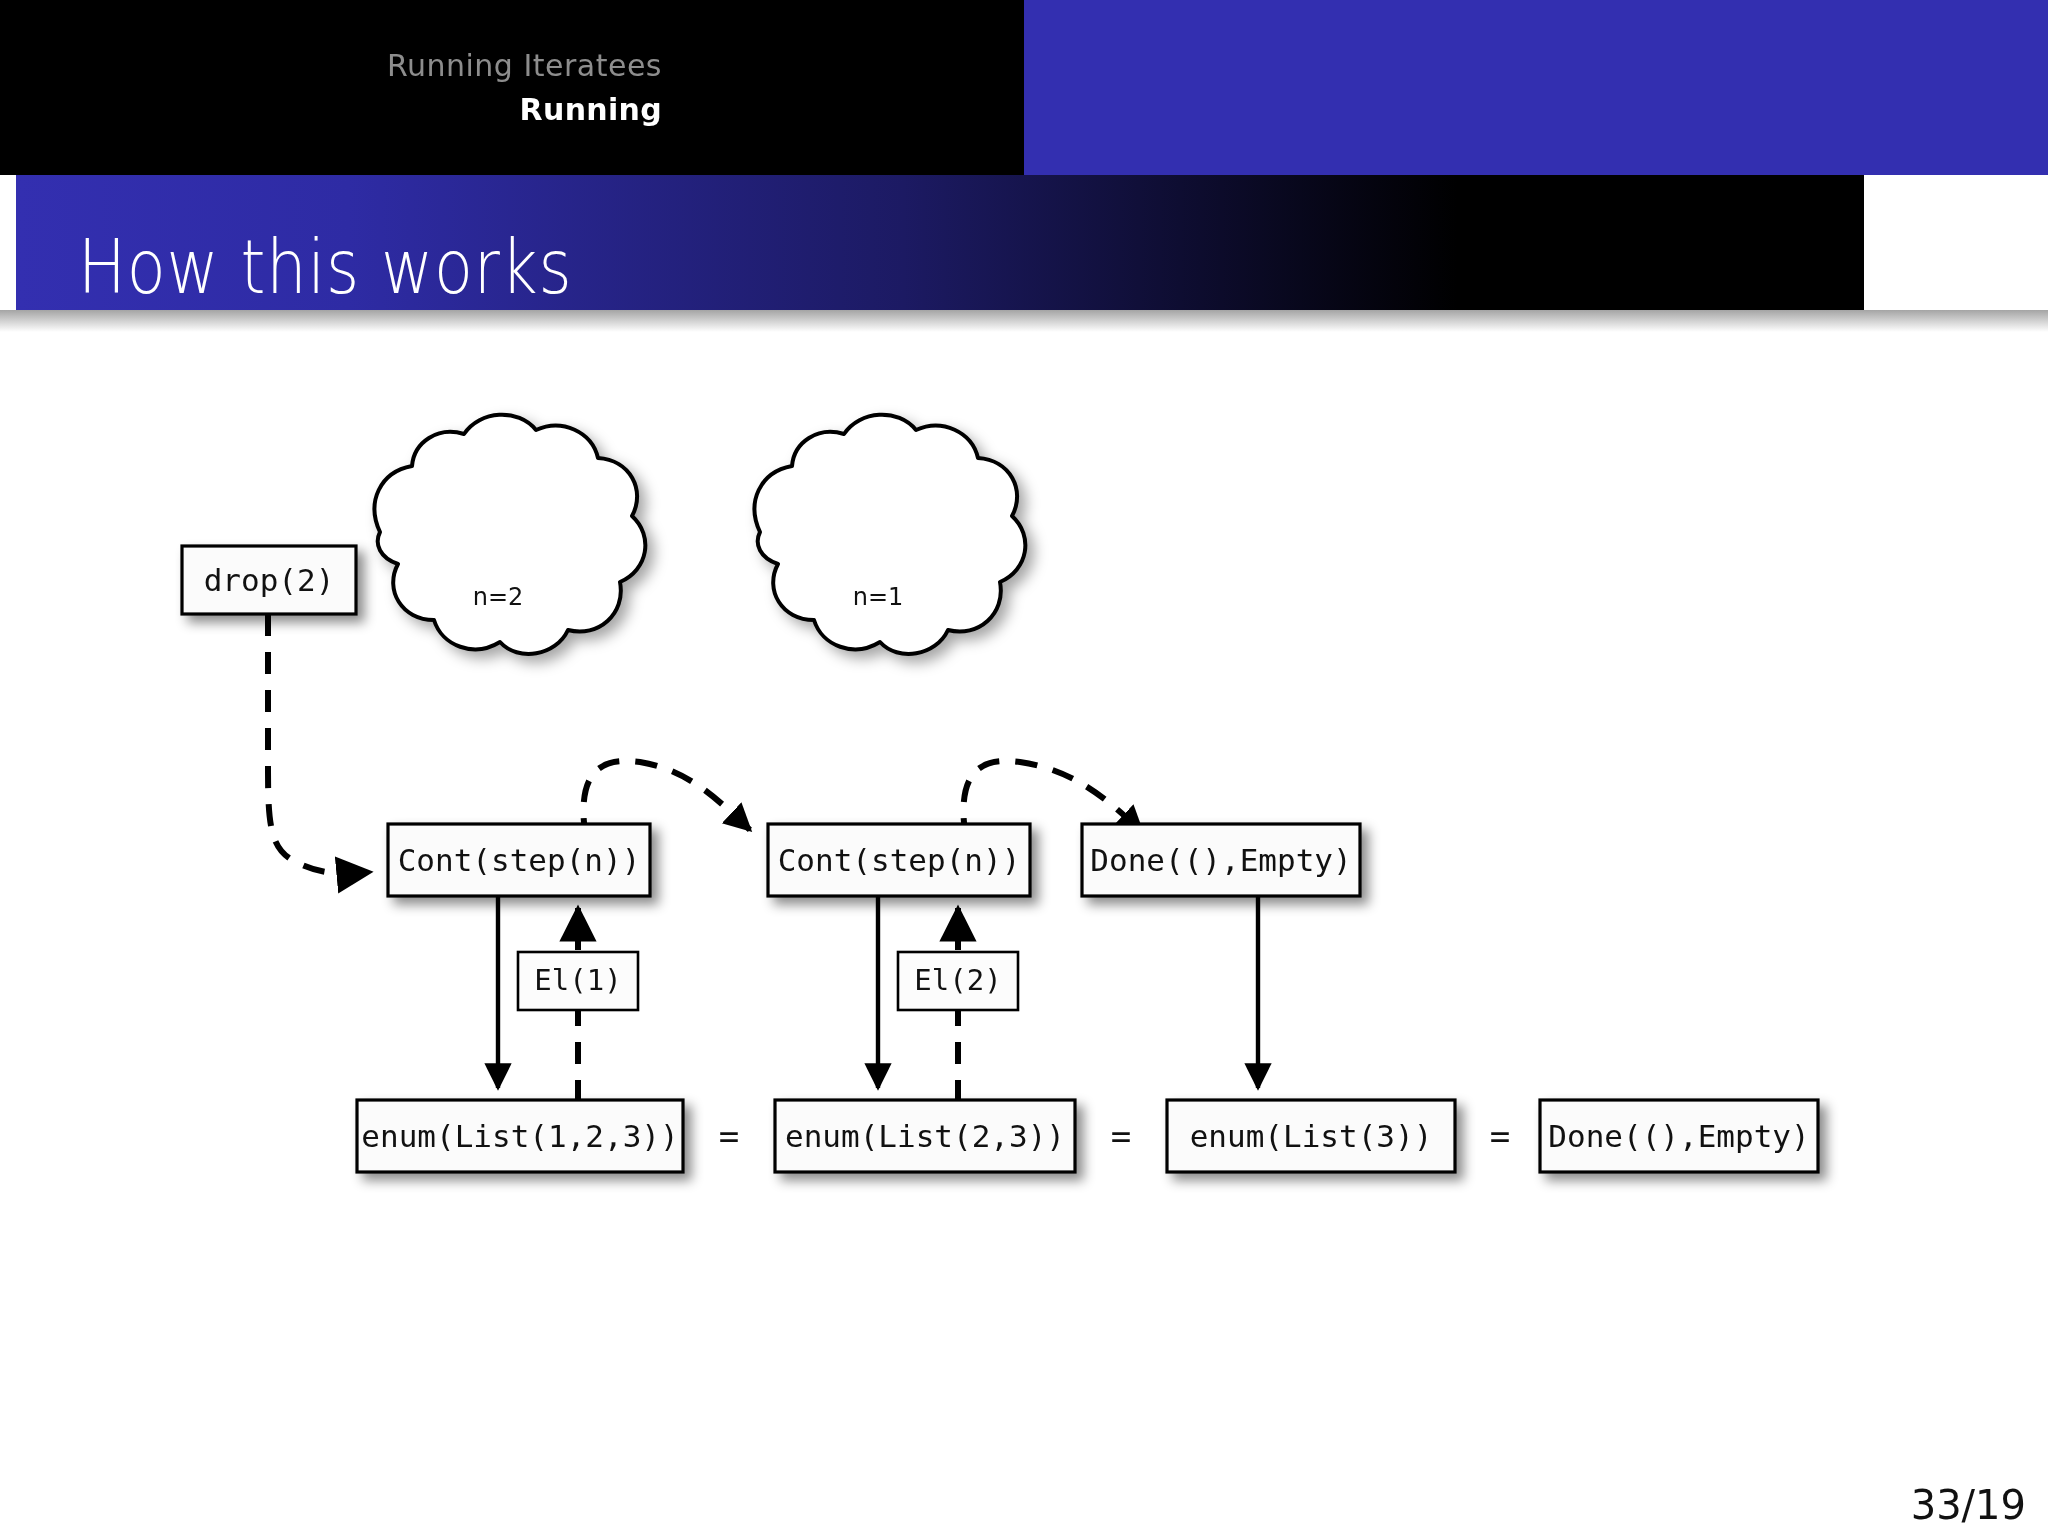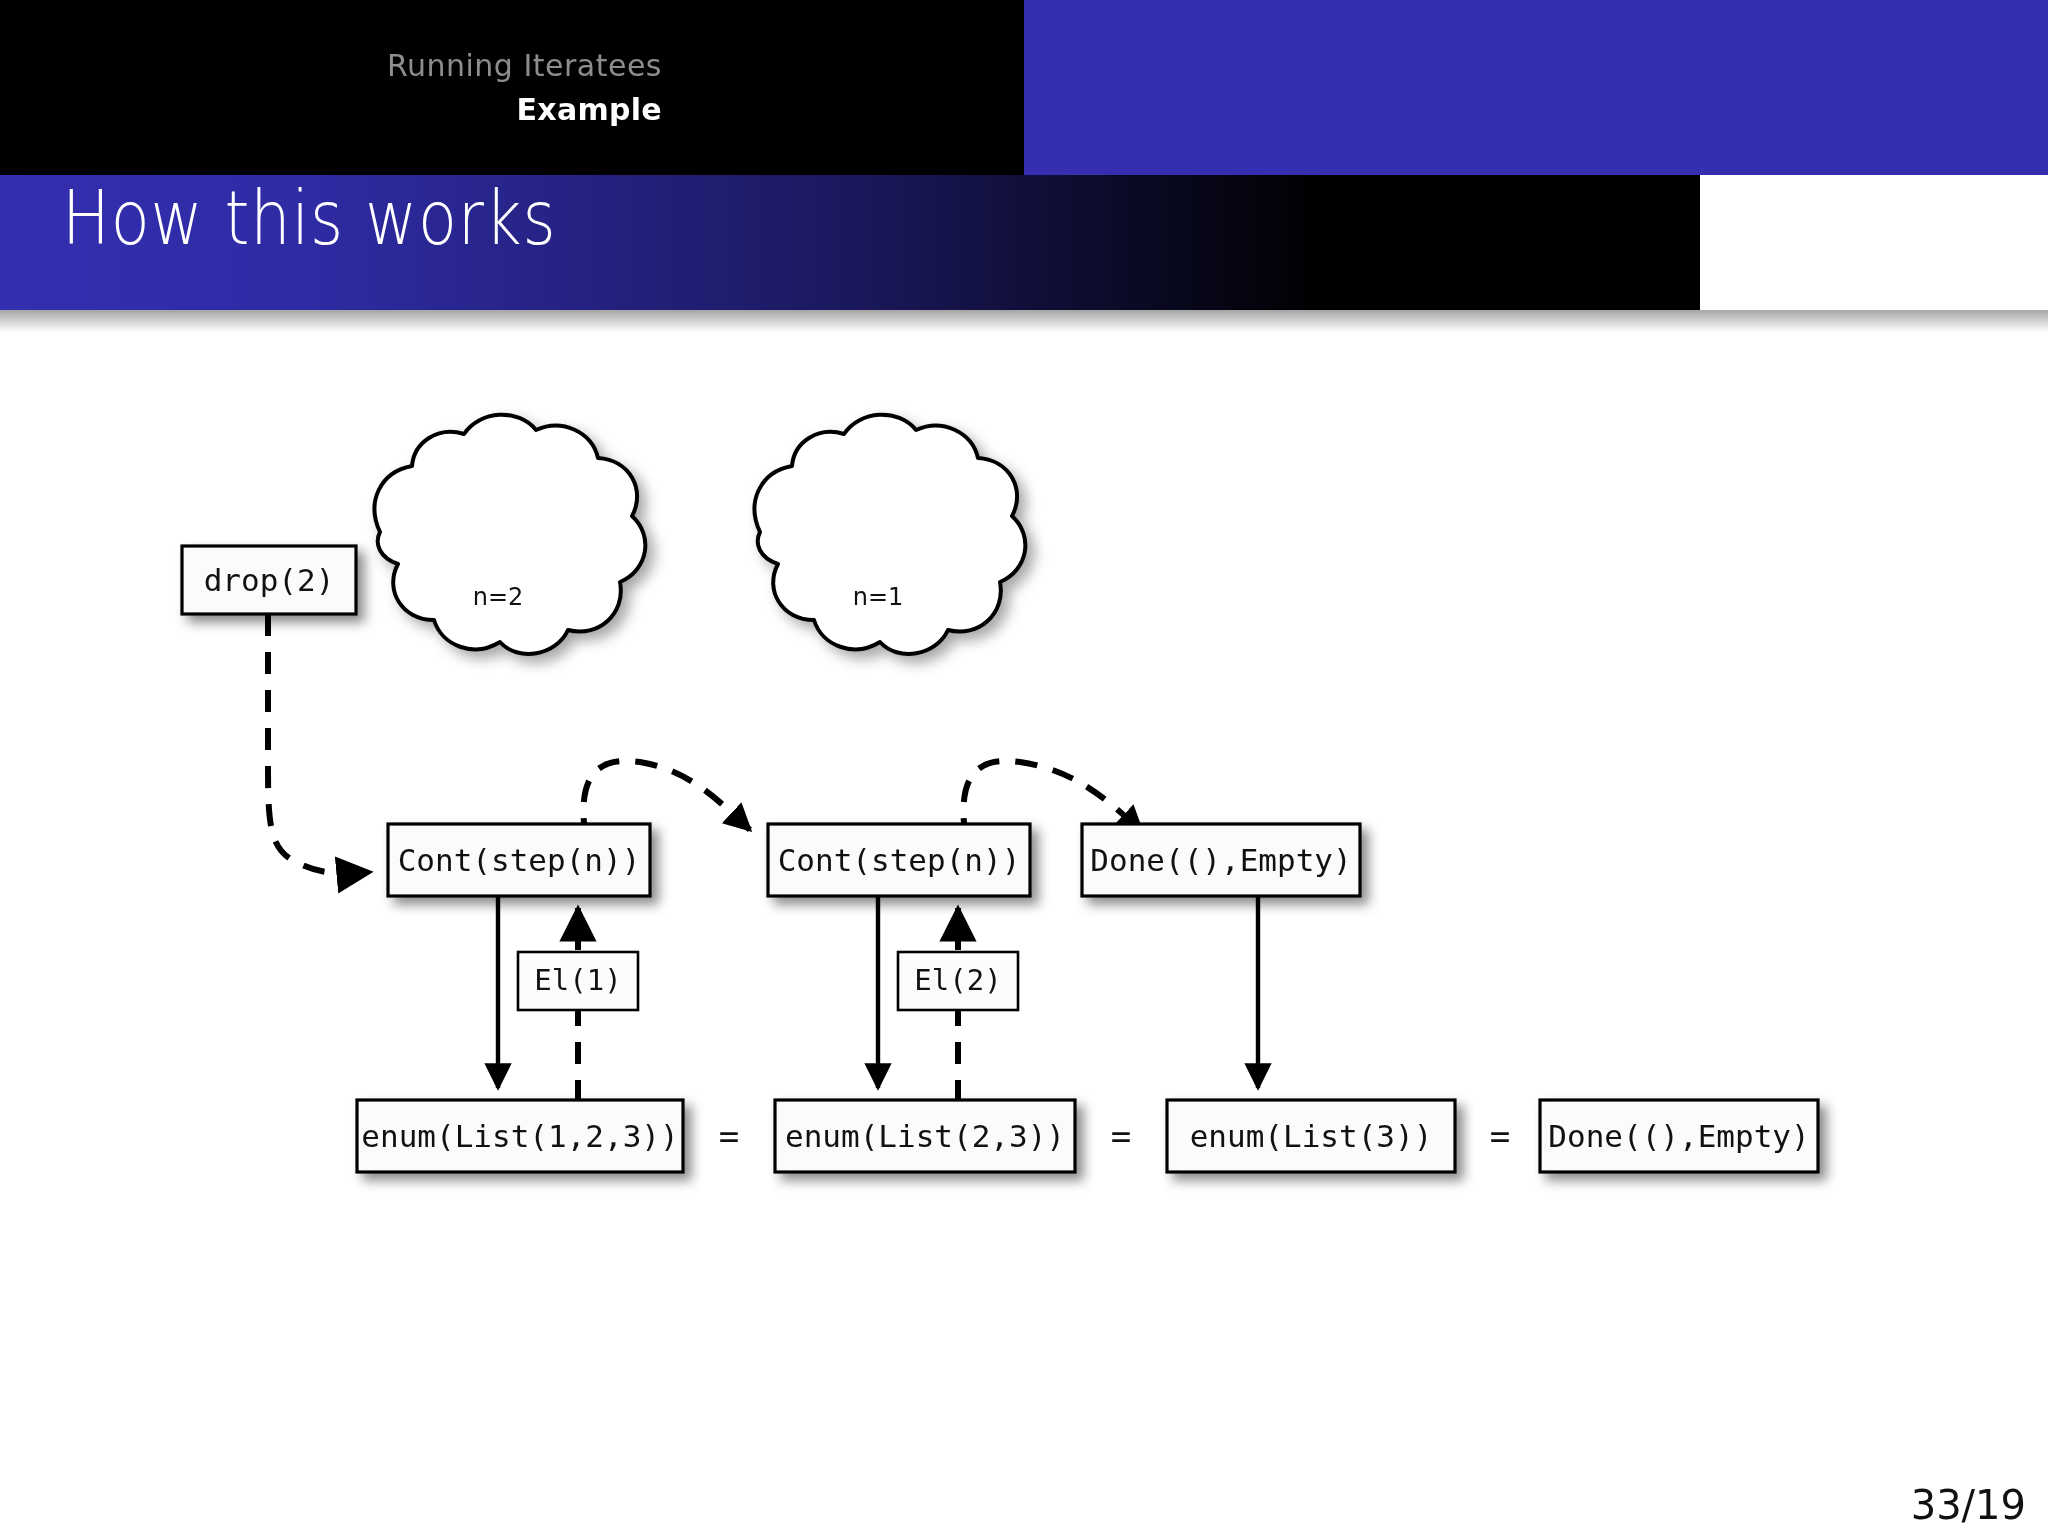--- a/index.html
+++ b/index.html
@@ -63,26 +63,26 @@
     font-size: 30px;
     font-weight: bold;
     color: #ffffff;
     letter-spacing: 0.3px;
     line-height: 1.05;
     white-space: nowrap;
   }
 
   #titlebar {
     position: absolute;
-    left: 0; top: 175px;
-    width: 1700px;
+    left: 16px; top: 175px;
+    width: 1848px;
     height: 135px;
     background: linear-gradient(to right, #332fb0 0%, #2e2ba4 18%, #1c1a63 48%, #000000 78%, #000000 100%);
     display: flex;
-    align-items: flex-start;
+    align-items: flex-end;
   }
   #frame-title {
     font-family: "DejaVu Sans", sans-serif;
     font-size: 74px;
     font-weight: 300;
     color: #ffffff;
     padding-left: 72px;
     letter-spacing: 1px;
     transform: scaleX(0.86);
     transform-origin: left center;
@@ -175,21 +175,21 @@
 </style>
 </head>
 <body>
 
 <div id="slide">
 
   <div id="topbar">
     <div id="topbar-black"></div>
     <div id="nav-stack">
       <div class="nav-section">Running Iteratees</div>
-      <div class="nav-subsection">Example</div>
+      <div class="nav-subsection">Running</div>
     </div>
   </div>
 
   <div id="titlebar">
     <div id="frame-title">How this works</div>
   </div>
   <div id="titleshadow"></div>
 
   <div id="diagram-wrap">
     <svg id="diagram" width="2048" height="1100" viewBox="0 0 2048 1100">

